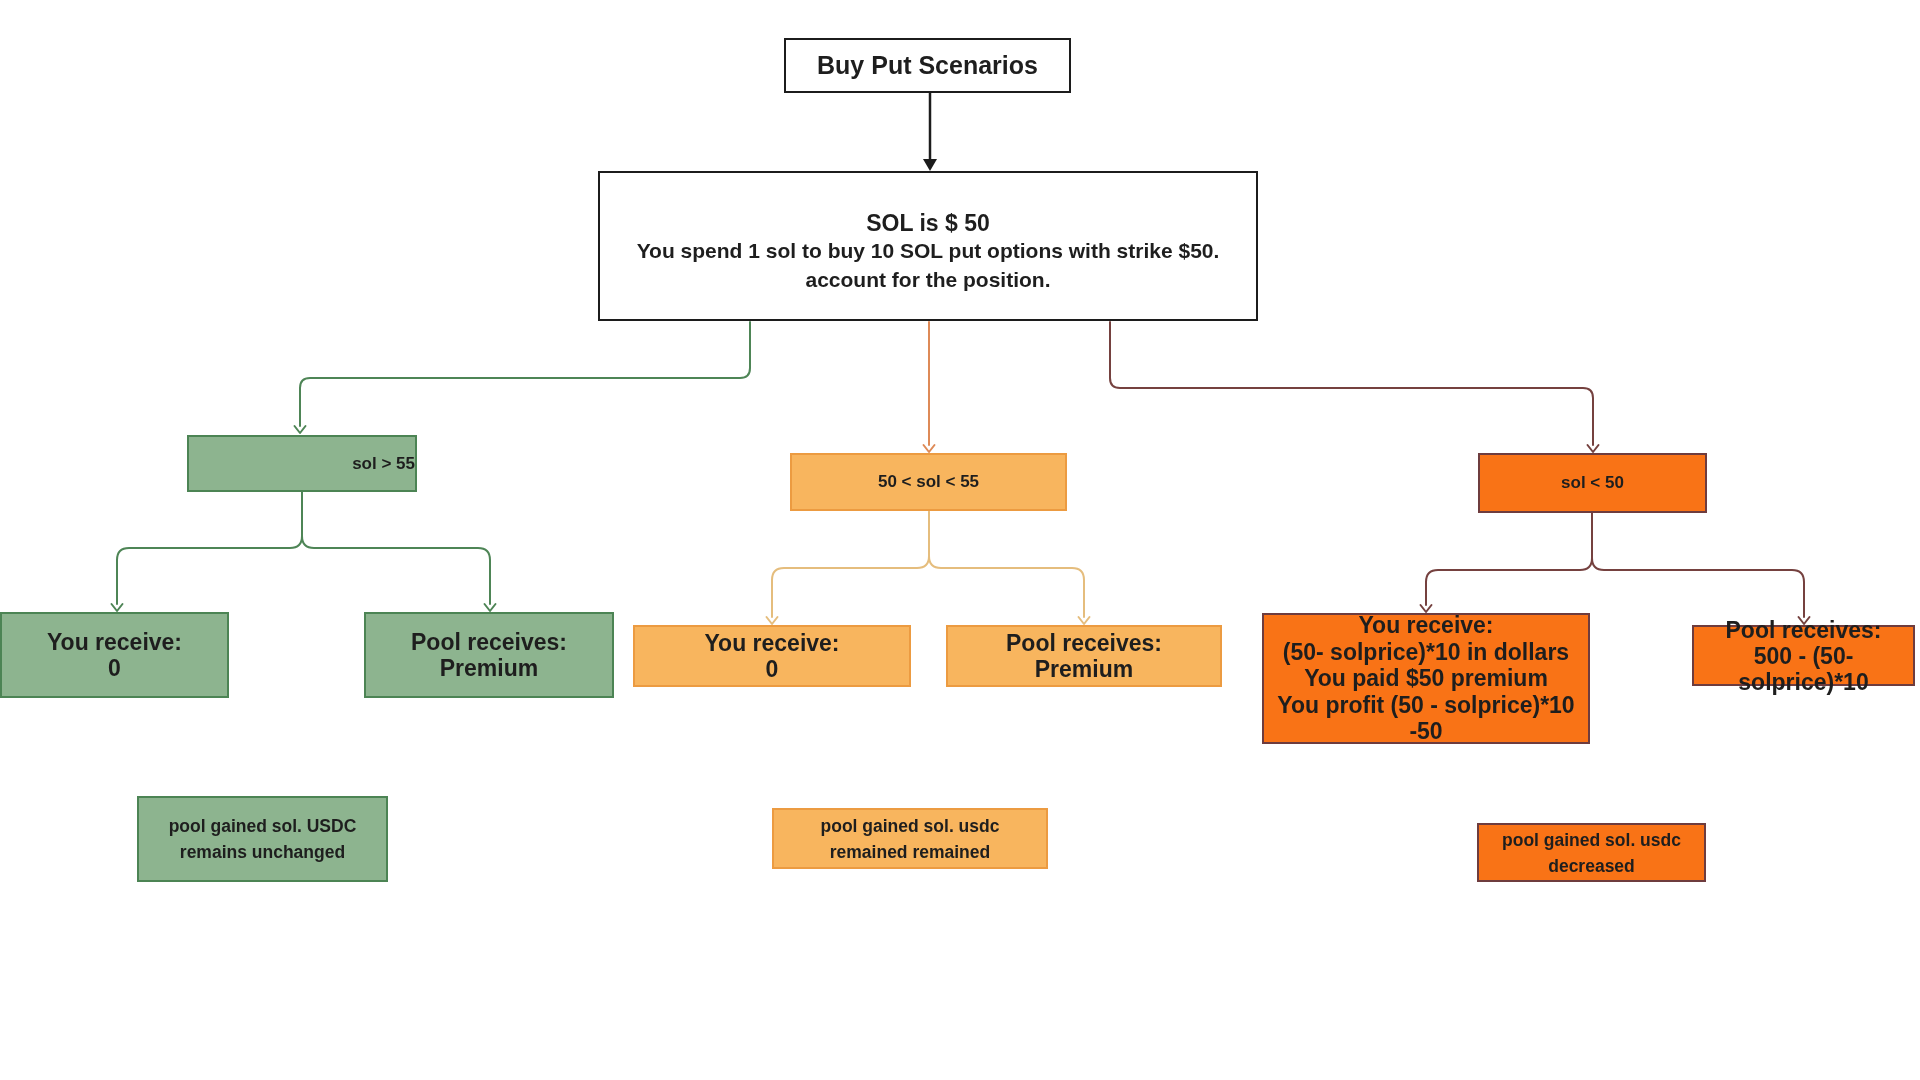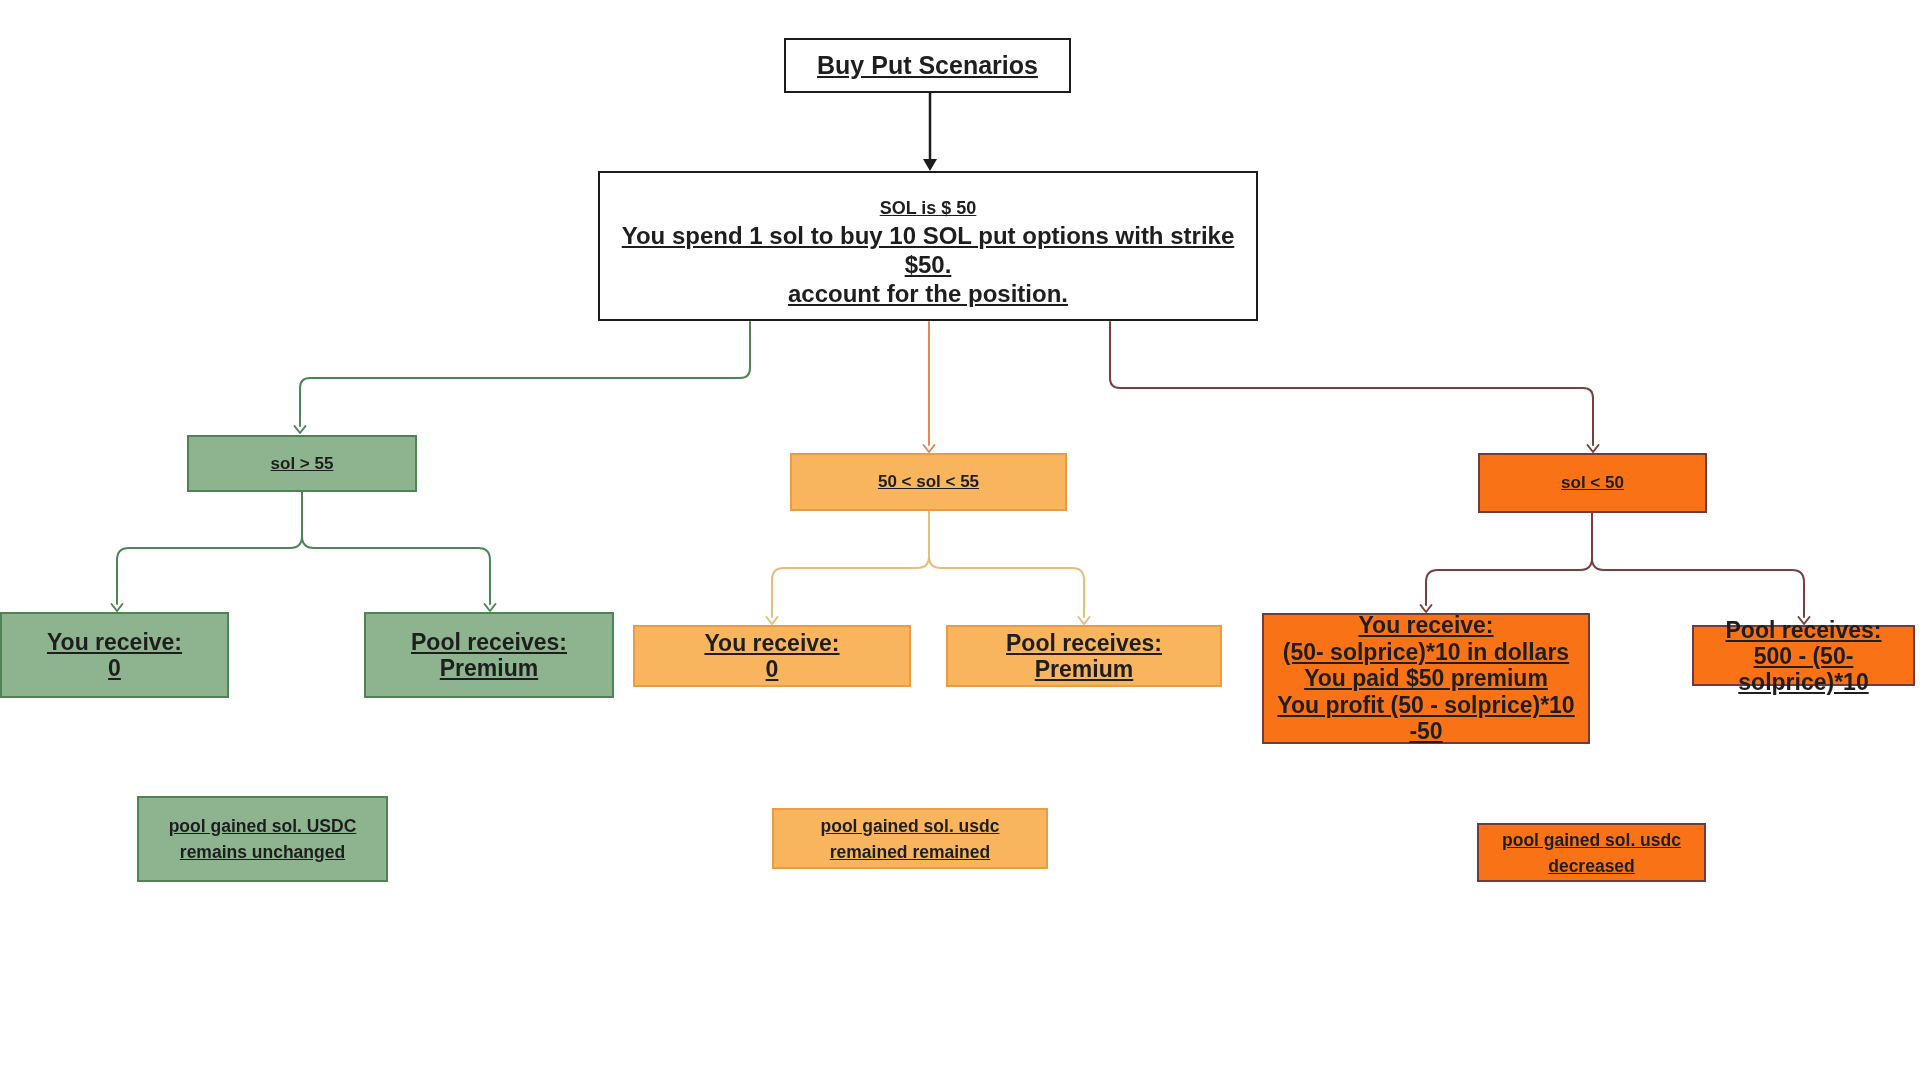--- a/index.html
+++ b/index.html
@@ -4,37 +4,37 @@
 <style>
   html, body { margin: 0; padding: 0; background: #ffffff; }
   body {
     width: 1920px; height: 1080px; position: relative; overflow: hidden;
     font-family: "Liberation Sans", sans-serif;
     color: #1e1e1e;
   }
   #connectors { position: absolute; left: 0; top: 0; width: 1920px; height: 1080px; }
 
   .box { position: absolute; box-sizing: border-box; display: flex; flex-direction: column;
-         align-items: center; justify-content: center; text-align: center; font-weight: 700; text-decoration: underline; }
+         align-items: center; justify-content: center; text-align: center; font-weight: 700; }
 
   .white-box  { background: #ffffff; border: 2px solid #1c1c1c; }
   .green-box  { background: #8db48f; border: 2px solid #4c8454; }
   .orange-box { background: #f8b55e; border: 2px solid #ec9b41; }
   .maroon-box { background: #f97316; border: 2px solid #6e3c3e; }
 
   
   #title-box { left: 784px; top: 38px; width: 287px; height: 55px; font-size: 25px; }
 
   
   #main-box  { left: 598px; top: 171px; width: 660px; height: 150px; }
-  #main-box .ln   { font-size: 24px; line-height: 29px; }
-  #main-box .ln0  { font-size: 18px; line-height: 26px; padding-top: 11px; }
+  #main-box .ln   { font-size: 21px; line-height: 29px; }
+  #main-box .ln0  { font-size: 23px; line-height: 26px; padding-top: 11px; }
 
   
-  #green-branch  { left: 187px; top: 435px; width: 230px; height: 57px; font-size: 17px; }
+  #green-branch  { left: 187px; top: 435px; width: 230px; height: 57px; font-size: 17px; align-items: flex-end; }
   #orange-branch { left: 790px; top: 453px; width: 277px; height: 58px; font-size: 17px; }
   #maroon-branch { left: 1478px; top: 453px; width: 229px; height: 60px; font-size: 17px; }
 
   
   .leaf { font-size: 23px; line-height: 26px; justify-content: center; }
   #green-leaf-you   { left: 0px;    top: 612px; width: 229px; height: 86px; }
   #green-leaf-pool  { left: 364px;  top: 612px; width: 250px; height: 86px; }
   #orange-leaf-you  { left: 633px;  top: 625px; width: 278px; height: 62px; }
   #orange-leaf-pool { left: 946px;  top: 625px; width: 276px; height: 62px; }
   #maroon-leaf-you  { left: 1262px; top: 613px; width: 328px; height: 131px; line-height: 26.5px; }

